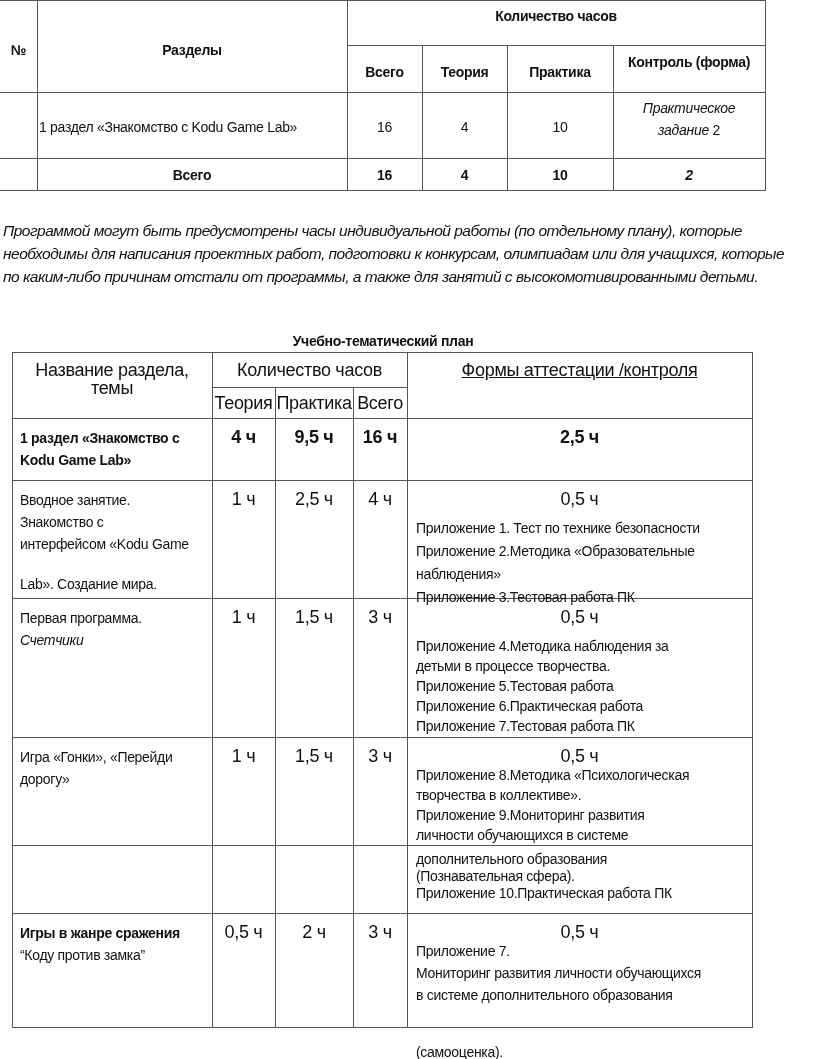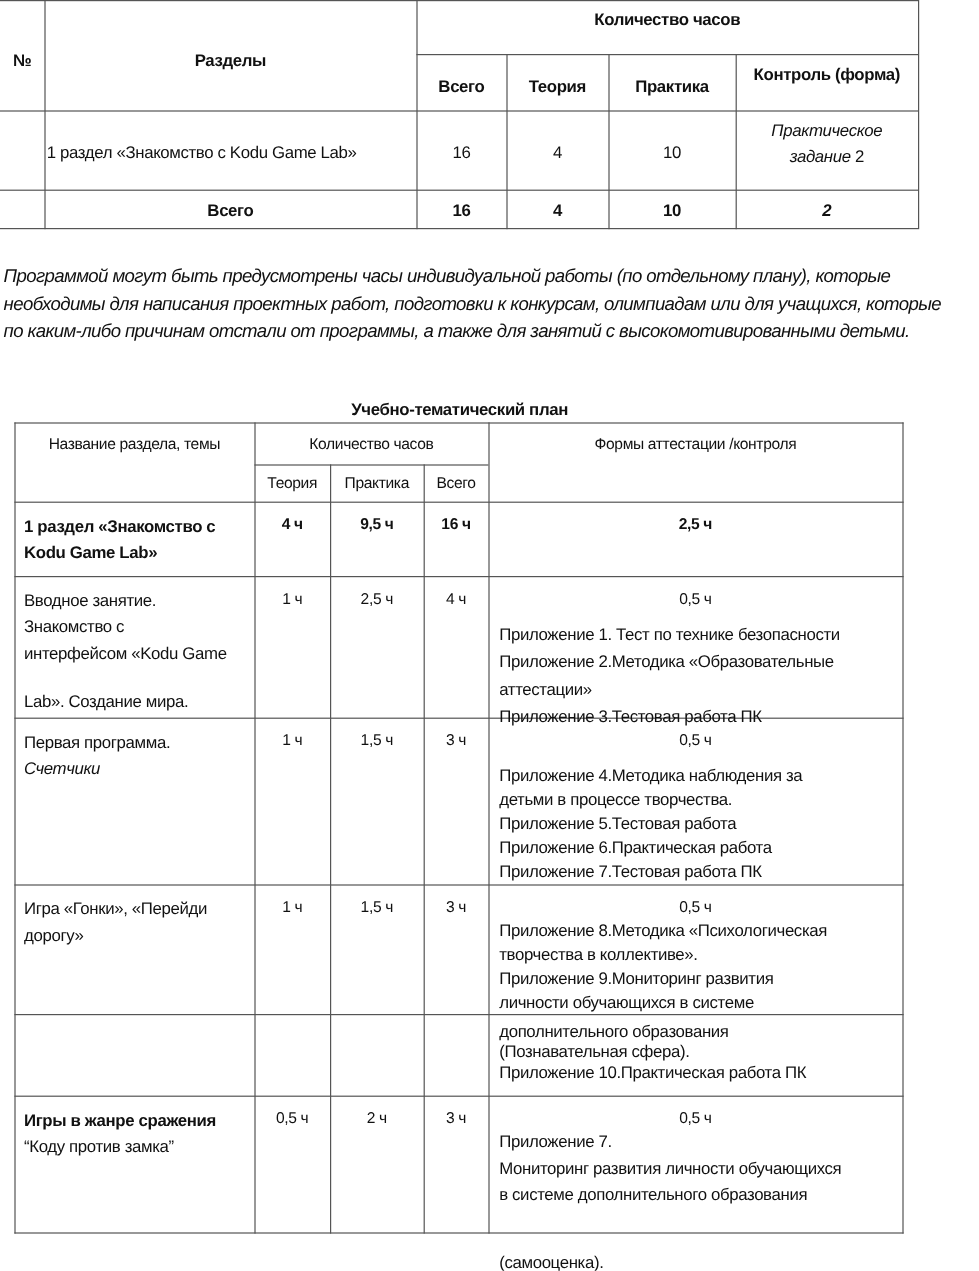--- a/index.html
+++ b/index.html
@@ -4,21 +4,21 @@
 <style>
   html, body { margin:0; padding:0; background:#fff; }
   body { width:816px; height:1059px; position:relative; overflow:hidden;
          font-family:"Liberation Sans", sans-serif; color:#111; font-size:14px; }
   .abs { position:absolute; box-sizing:border-box; }
   .ln { position:absolute; background:#555; }
   .c { text-align:center; }
   .b { font-weight:bold; }
   .i { font-style:italic; }
   .t { font-size:14px; line-height:20px; letter-spacing:-0.3px; }
-  .ts { font-size:13px; line-height:18px; letter-spacing:-0.3px; }
+  .ts { font-size:18px; line-height:18px; letter-spacing:-0.3px; }
   .para { font-size:15.5px; line-height:23px; font-style:italic; letter-spacing:-0.5px; }
 </style>
 </head>
 <body>
 
 <div>
 
   <div class="ln" style="left:0;top:0;width:765px;height:1px;"></div>
   <div class="ln" style="left:347px;top:45px;width:418px;height:1px;"></div>
   <div class="ln" style="left:0;top:92px;width:765px;height:1px;"></div>
@@ -76,21 +76,21 @@
 
   <div class="ln" style="left:12px;top:352px;width:1px;height:676px;"></div>
   <div class="ln" style="left:212px;top:352px;width:1px;height:676px;"></div>
   <div class="ln" style="left:275px;top:387px;width:1px;height:641px;"></div>
   <div class="ln" style="left:353px;top:387px;width:1px;height:641px;"></div>
   <div class="ln" style="left:407px;top:352px;width:1px;height:676px;"></div>
   <div class="ln" style="left:752px;top:352px;width:1px;height:676px;"></div>
 
   <div class="abs ts c" style="left:12px;top:361px;width:200px;">Название раздела, темы</div>
   <div class="abs ts c" style="left:212px;top:361px;width:195px;">Количество часов</div>
-  <div class="abs ts c" style="left:407px;top:361px;width:345px;">Формы аттестации /контроля</div>
+  <div class="abs ts c" style="left:407px;top:361px;width:345px;text-decoration:underline;">Формы аттестации /контроля</div>
   <div class="abs ts c" style="left:212px;top:394px;width:63px;">Теория</div>
   <div class="abs ts c" style="left:275px;top:394px;width:78px;">Практика</div>
   <div class="abs ts c" style="left:353px;top:394px;width:54px;">Всего</div>
 
   <div id="plan-rows">
       <div>
         <div class="abs t b" style="left: 20px; width: 192px; top: 428px;">1 раздел «Знакомство с</div>
         <div class="abs t b" style="left: 20px; width: 192px; top: 450px;">Kodu Game Lab»</div>
         <div class="abs ts c b" style="left: 212px; width: 63px; top: 428px;">4 ч</div>
         <div class="abs ts c b" style="left: 275px; width: 78px; top: 428px;">9,5 ч</div>
@@ -101,21 +101,21 @@
         <div class="abs t" style="left: 20px; width: 192px; top: 490px;">Вводное занятие.</div>
         <div class="abs t" style="left: 20px; width: 192px; top: 512px;">Знакомство с</div>
         <div class="abs t" style="left: 20px; width: 192px; top: 534px;">интерфейсом «Kodu Game</div>
         <div class="abs t" style="left: 20px; width: 192px; top: 574px;">Lab». Создание мира.</div>
         <div class="abs ts c" style="left: 212px; width: 63px; top: 490px;">1 ч</div>
         <div class="abs ts c" style="left: 275px; width: 78px; top: 490px;">2,5 ч</div>
         <div class="abs ts c" style="left: 353px; width: 54px; top: 490px;">4 ч</div>
         <div class="abs ts c" style="left: 407px; width: 345px; top: 490px;">0,5 ч</div>
         <div class="abs t" style="left: 416px; width: 336px; top: 518px;">Приложение 1. Тест по технике безопасности</div>
         <div class="abs t" style="left: 416px; width: 336px; top: 541px;">Приложение 2.Методика «Образовательные</div>
-        <div class="abs t" style="left: 416px; width: 336px; top: 564px;">аттестации»</div>
+        <div class="abs t" style="left: 416px; width: 336px; top: 564px;">наблюдения»</div>
         <div class="abs t" style="left: 416px; width: 336px; top: 587px;">Приложение 3.Тестовая работа ПК</div>
       </div>
       <div>
         <div class="abs t" style="left: 20px; width: 192px; top: 608px;">Первая программа.</div>
         <div class="abs t" style="left: 20px; width: 192px; top: 630px; font-style: italic;">Счетчики</div>
         <div class="abs ts c" style="left: 212px; width: 63px; top: 608px;">1 ч</div>
         <div class="abs ts c" style="left: 275px; width: 78px; top: 608px;">1,5 ч</div>
         <div class="abs ts c" style="left: 353px; width: 54px; top: 608px;">3 ч</div>
         <div class="abs ts c" style="left: 407px; width: 345px; top: 608px;">0,5 ч</div>
         <div class="abs t" style="left: 416px; width: 336px; top: 636px;">Приложение 4.Методика наблюдения за</div>

